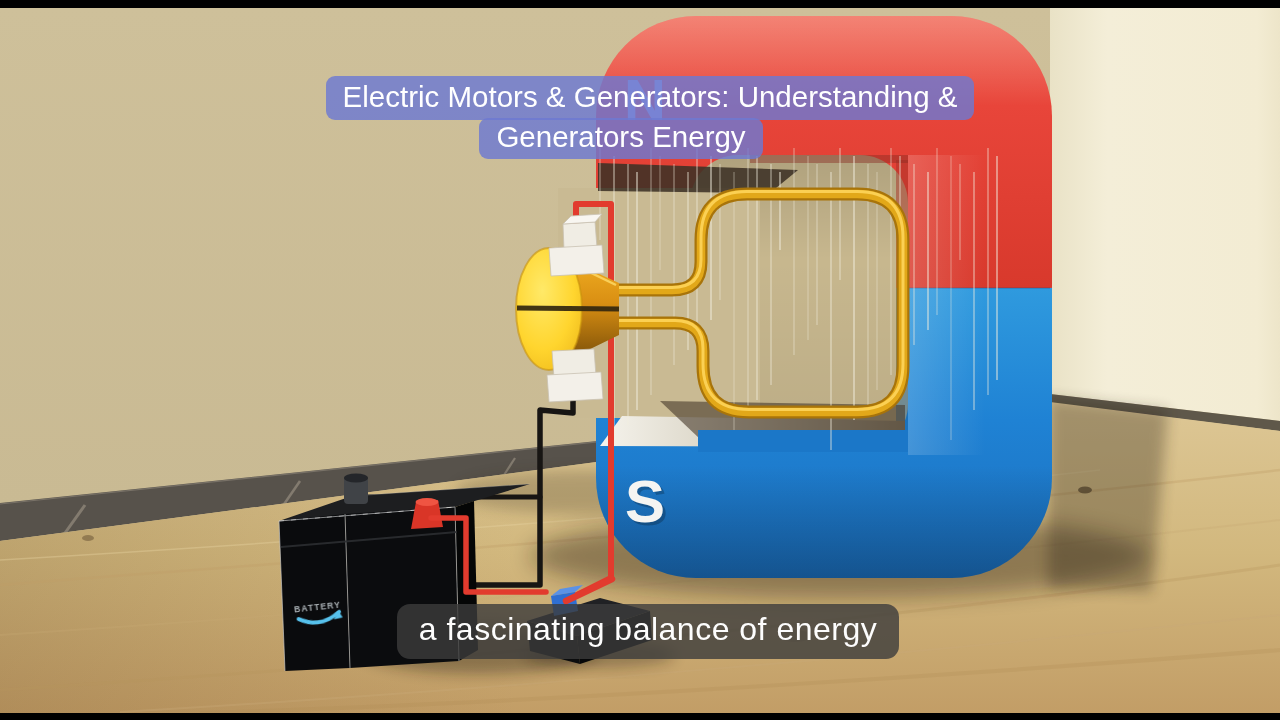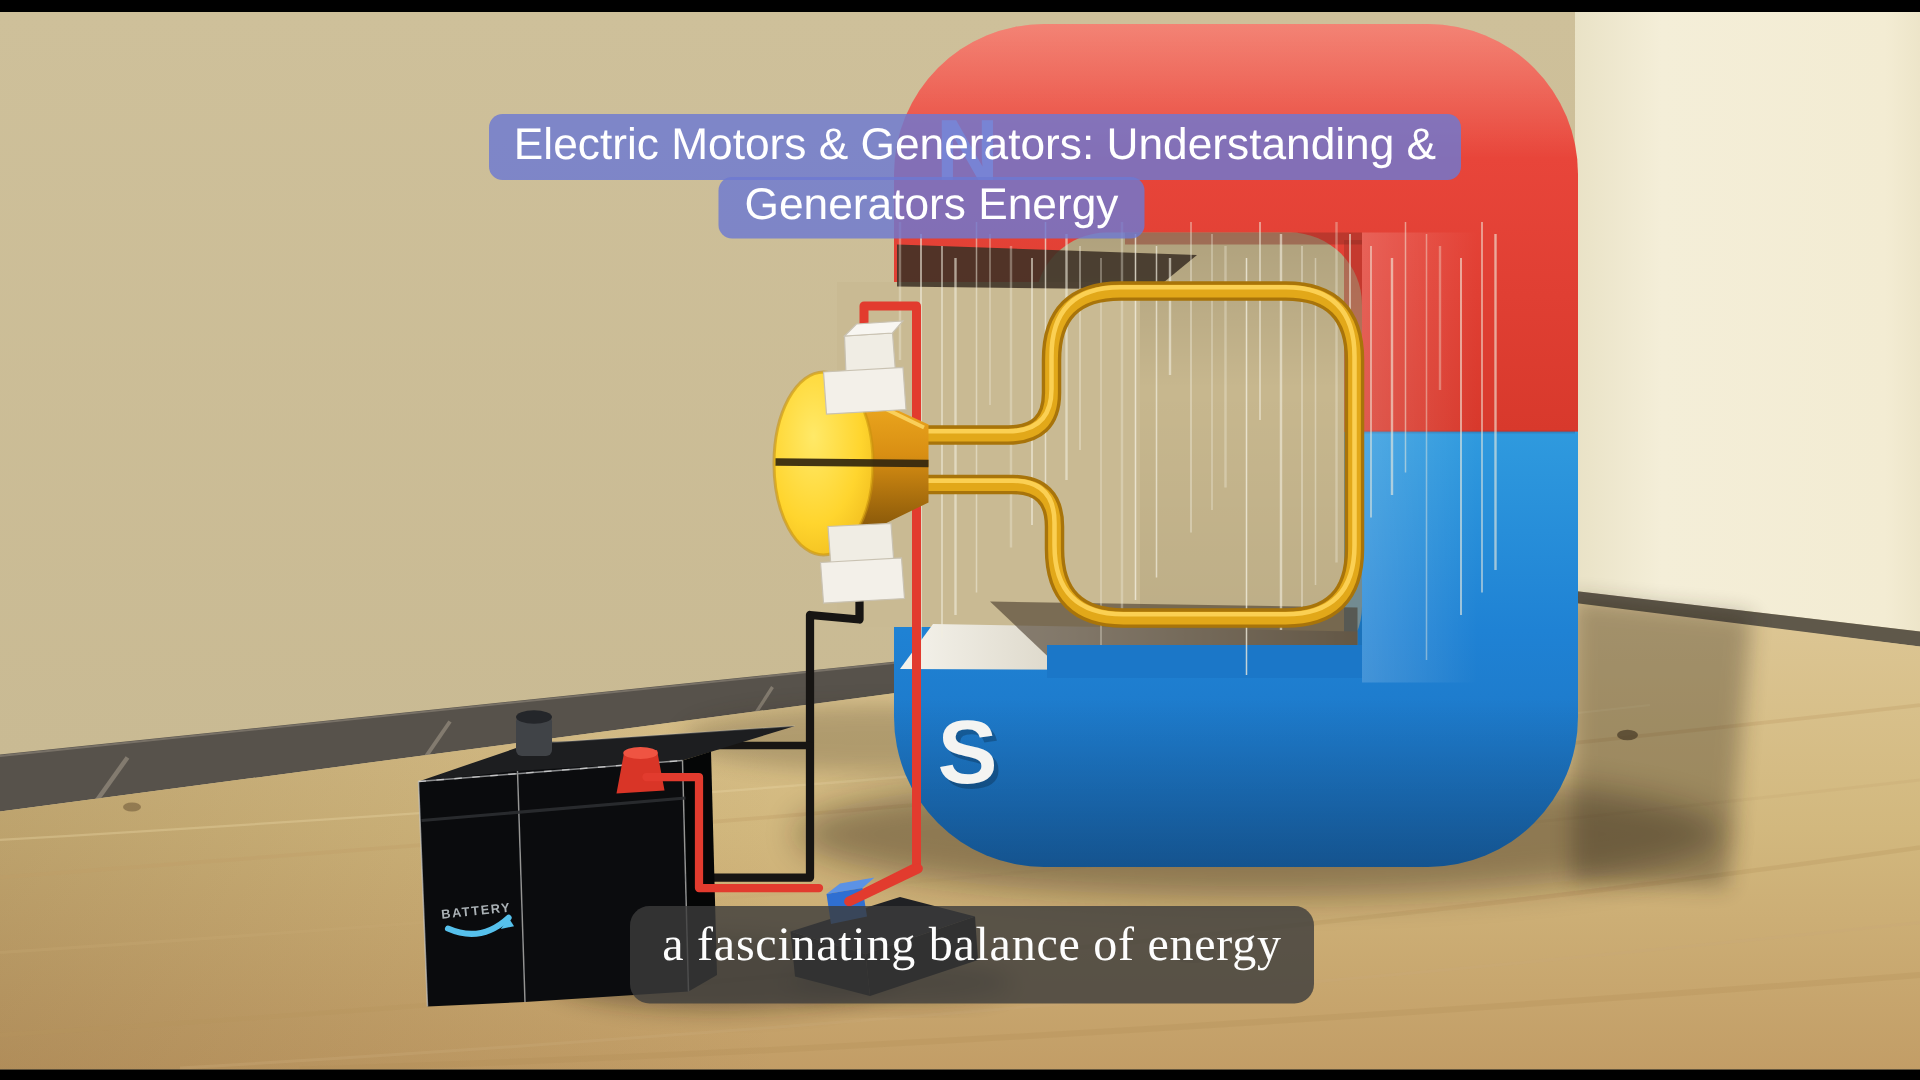--- a/index.html
+++ b/index.html
@@ -11,21 +11,21 @@
   #bar-bottom{bottom:0;height:7px;}
   #title-overlay{position:absolute;top:76px;left:0;width:1280px;text-align:center;z-index:6;
                  margin-left:10px;line-height:1;}
   .title-line{display:block;text-align:center;}
   .title-pill{display:inline-block;background:var(--title-bg,rgba(108,121,210,.82));
               color:#ffffff;font-size:29.5px;border-radius:9px;}
   #title-line1 .title-pill{padding:6px 17px 8px;}
   #title-line2 .title-pill{padding:4px 17px 8px;margin-top:-2px;transform:translateX(-29px);}
   #caption-overlay{position:absolute;top:604px;left:8px;width:1280px;text-align:center;z-index:6;}
   #caption-overlay .caption-pill{display:inline-block;background:var(--caption-bg,rgba(60,60,60,.8));
-              color:#fdfdfd;font-size:32px;letter-spacing:.5px;border-radius:13px;padding:7px 22px 21px;font-family:Liberation Serif, serif;}
+              color:#fdfdfd;font-size:32px;letter-spacing:.5px;border-radius:13px;padding:7px 22px 11px;}
 </style>
 </head>
 <body>
 
 <div id="stage">
 
   <svg id="scene" viewBox="0 0 1280 720">
     <defs>
       <linearGradient id="magnetGrad" gradientUnits="userSpaceOnUse" x1="0" y1="16" x2="0" y2="578">
         <stop offset="0" style="stop-color:var(--magnet-red-light,#f06452)"></stop>

